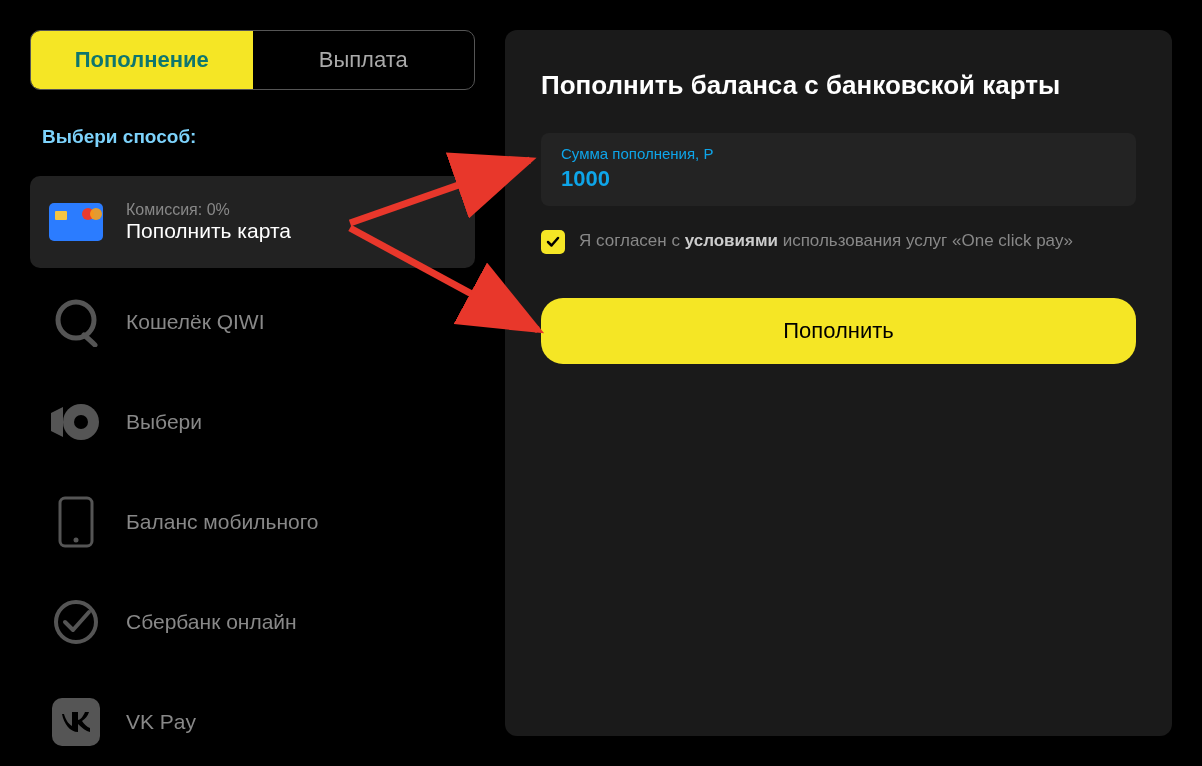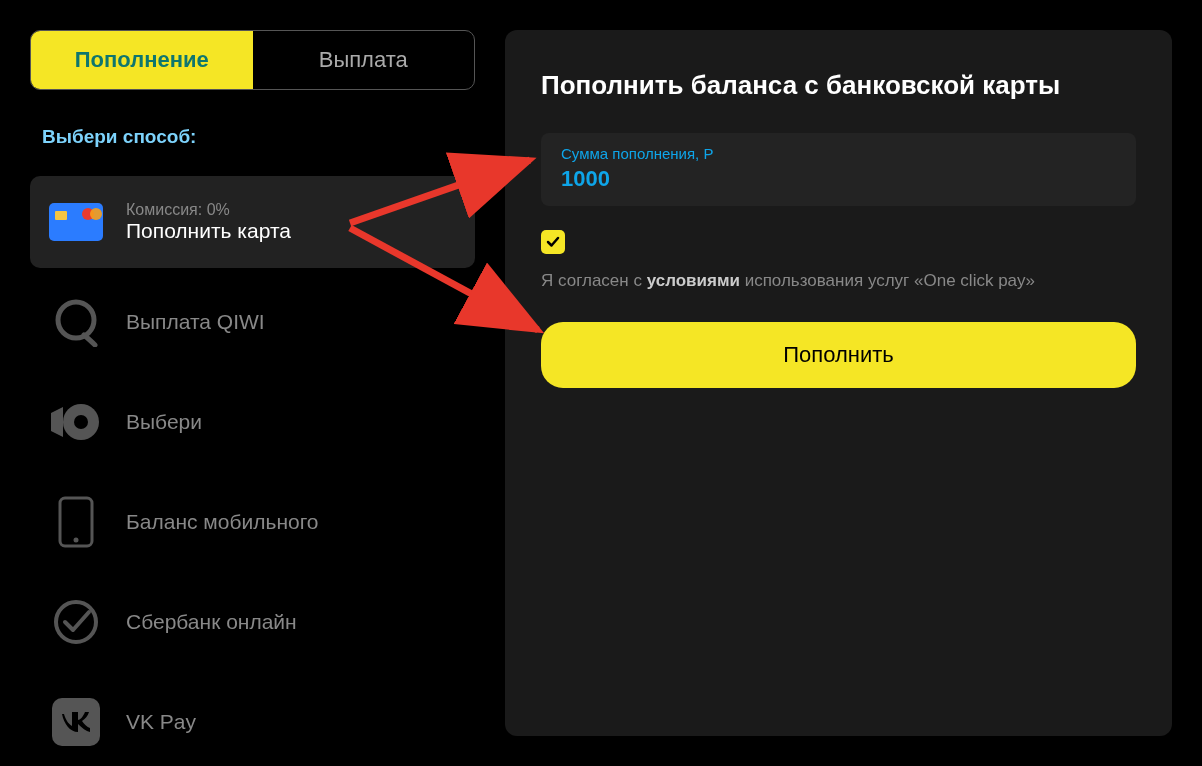--- a/index.html
+++ b/index.html
@@ -97,22 +97,21 @@
     outline: none;
     color: #0ea5e9;
     font-size: 22px;
     font-weight: 600;
     width: 100%;
   }
   .consent-row {
     display: flex;
     align-items: flex-start;
     gap: 14px;
-    margin-bottom: 28px;
-    flex-direction: column;
+    margin-bottom: 44px;
   }
   .checkbox {
     width: 24px;
     height: 24px;
     background: #f5e625;
     border-radius: 5px;
     display: flex;
     align-items: center;
     justify-content: center;
     flex-shrink: 0;
@@ -170,21 +169,21 @@
       </div>
 
       <div class="method inactive">
         <div class="method-icon">
           <svg width="50" height="50" viewBox="0 0 50 50">
             <circle cx="25" cy="23" r="18" fill="none" stroke="#555" stroke-width="5"></circle>
             <path d="M33 38 Q40 44 44 48" fill="none" stroke="#555" stroke-width="5" stroke-linecap="round"></path>
           </svg>
         </div>
         <div class="method-text">
-          <span class="method-label">Выплата QIWI</span>
+          <span class="method-label">Кошелёк QIWI</span>
         </div>
       </div>
 
       <div class="method inactive">
         <div class="method-icon">
           <svg width="50" height="50" viewBox="0 0 50 50">
             <circle cx="30" cy="25" r="18" fill="#555"></circle>
             <circle cx="30" cy="25" r="7" fill="#000"></circle>
             <path d="M12 10 L12 40 L0 34 L0 16 Z" fill="#555"></path>
           </svg>

